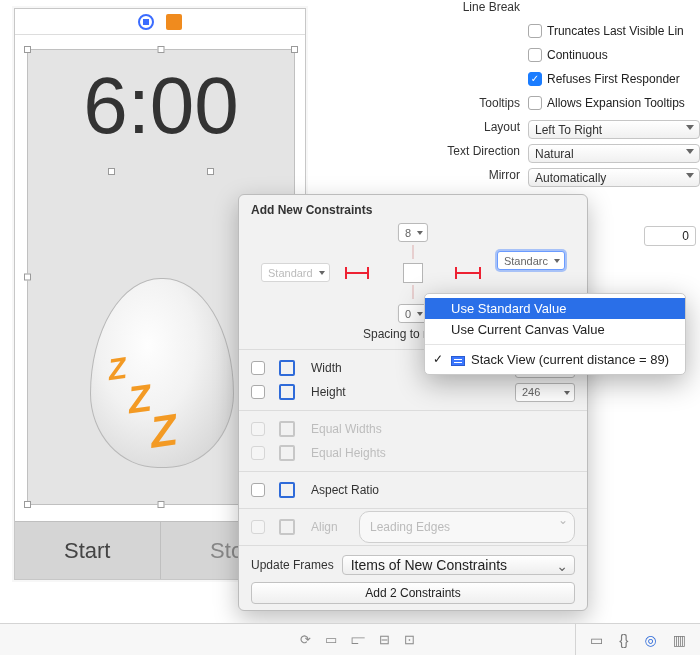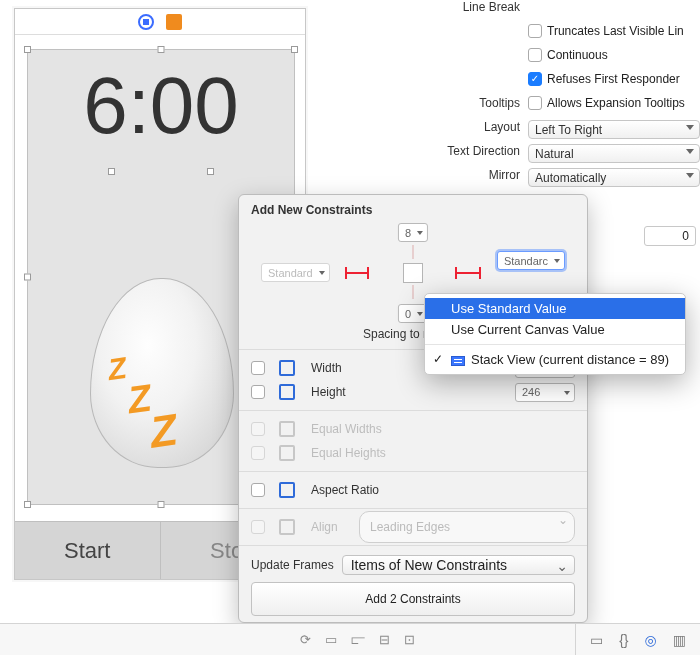--- a/index.html
+++ b/index.html
@@ -251,21 +251,21 @@
   }
   .align-row .asel::after{content:"⌄";position:absolute;right:6px;top:1px;color:#bbb;}
 
   .uf-row{display:flex;align-items:center;gap:8px;padding:2px 12px;height:26px;}
   .uf-row .uflbl{font-size:12px;color:#333;}
   .uf-row .ufsel{flex:1;height:20px;border:1px solid #c3c3c3;border-radius:4px;background:linear-gradient(#fff,#eee);display:flex;align-items:center;padding:0 18px 0 8px;position:relative;font-size:14px;}
   .uf-row .ufsel::after{content:"⌄";position:absolute;right:6px;top:2px;color:#666;}
 
   .add-btn{
     margin:4px 12px 0;
-    height:34px;
+    height:22px;
     border-radius:4px;
     border:1px solid #c2c2c2;
     background:linear-gradient(#fff,#efefef);
     display:flex;align-items:center;justify-content:center;
     font-size:12px;color:#222;
   }
 
   
   .dropdown {
     position:absolute;

